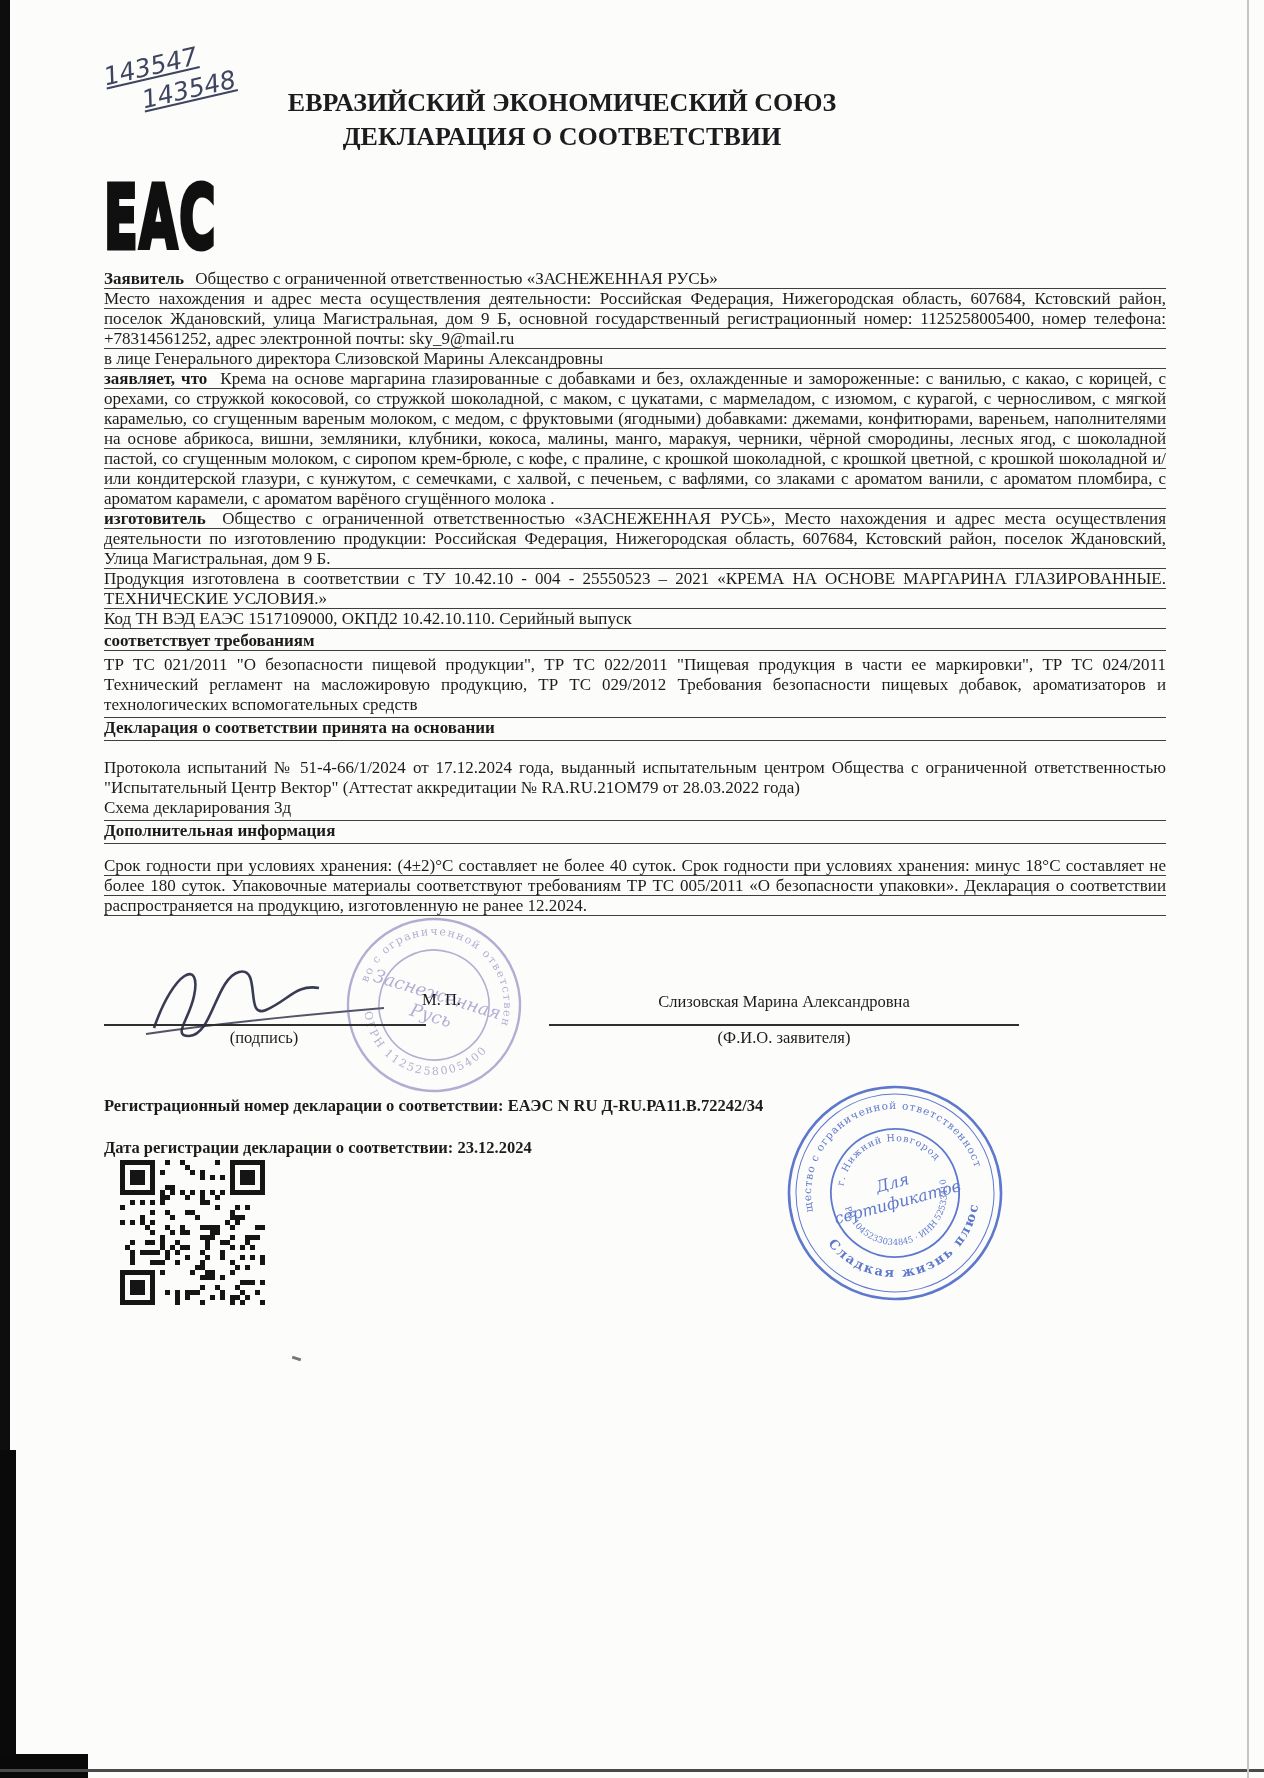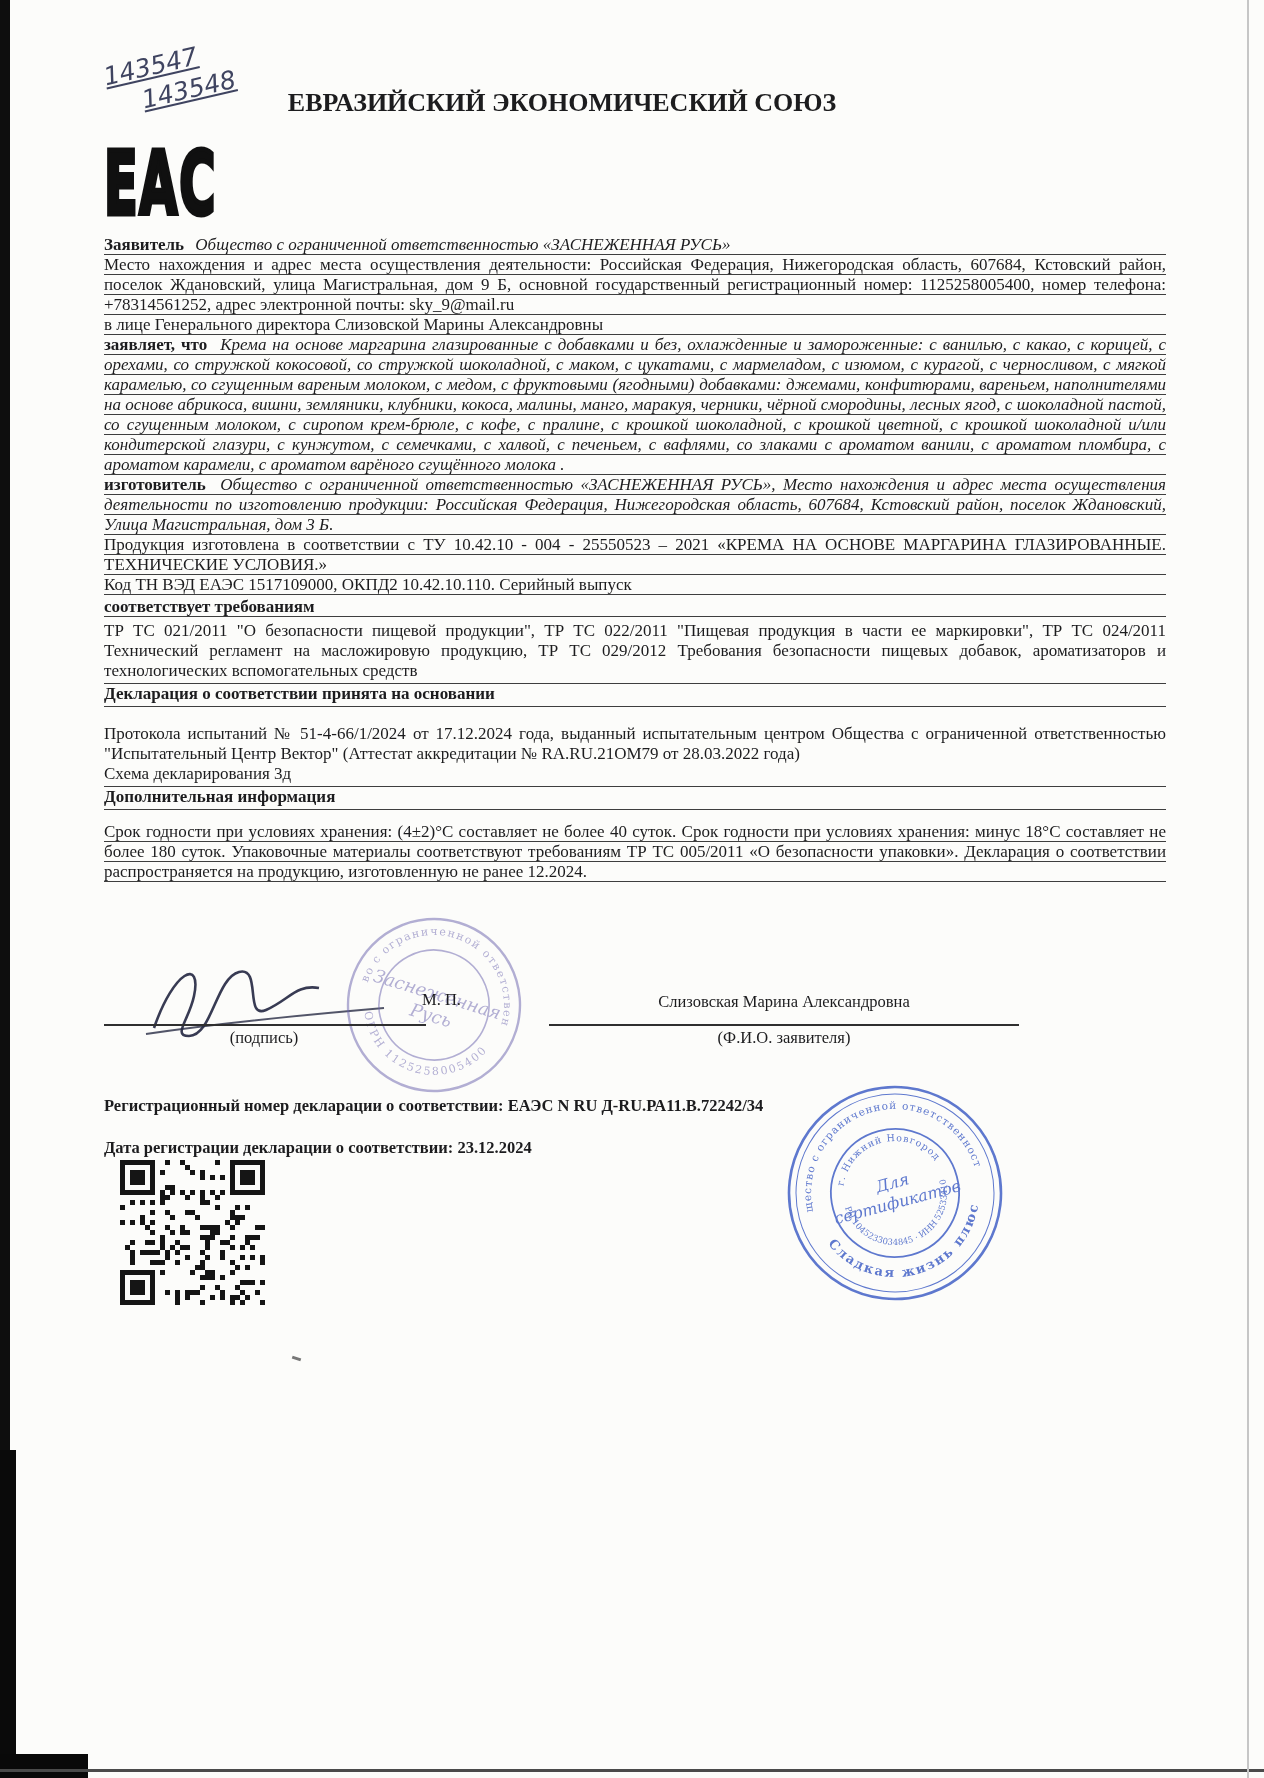--- a/index.html
+++ b/index.html
@@ -16,21 +16,21 @@
   .handwriting{position:absolute;left:106px;top:48px;transform:rotate(-13deg);
         font-family:"DejaVu Sans",sans-serif;font-style:italic;color:#3f4460;font-size:25px;}
   .handwriting .hw{display:block;text-decoration:underline;}
   .handwriting .hw2{margin:2px 0 0 32px;}
   
   .flow{position:absolute;left:104px;top:86px;width:1062px;font-size:17px;line-height:20px;}
   .title{width:800px;margin-left:58px;text-align:center;font-weight:bold;font-size:26px;line-height:34px;}
   .eac{margin-top:14px;width:110px;height:92px;}
   p{margin:0;text-align:justify;}
   .b{font-weight:bold;}
-  .b + span{margin-left:7px;font-style:italic;}
+  .b + span{margin-left:7px;}
   .u1{background-image:repeating-linear-gradient(to bottom,transparent 0,transparent 19px,#3e3e3e 19px,#3e3e3e 20px);}
   .sep{border-bottom:1.6px solid #3e3e3e;padding-bottom:2px;}
   .mt2{margin-top:2px;} .mt4{margin-top:4px;} .mt6{margin-top:12px;} .mt8{margin-top:17px;}
   .h{font-weight:bold;text-align:left;}
   
   .sig{position:absolute;left:104px;top:962px;width:1062px;height:130px;font-size:16.5px;}
   .sig .line-left{position:absolute;left:0;top:62px;width:322px;border-top:2px solid #2f2f2f;}
   .sig .cap-podpis{position:absolute;left:60px;top:66px;width:200px;text-align:center;}
   .sig .mp{position:absolute;left:318px;top:28px;}
   .sig .fio{position:absolute;left:450px;top:30px;width:460px;text-align:center;}
@@ -59,20 +59,21 @@
 
   <div class="handwriting">
     <span class="hw">143547</span>
     <span class="hw hw2">143548</span>
   </div>
 
   <div class="flow">
 
     <div class="title">
       <div>ЕВРАЗИЙСКИЙ ЭКОНОМИЧЕСКИЙ СОЮЗ</div>
+      <div>ДЕКЛАРАЦИЯ О СООТВЕТСТВИИ</div>
     </div>
 
     <svg class="eac" viewBox="0 0 110 92">
       <g transform="scale(0.56,1)">
         <text x="0" y="80" font-family="DejaVu Sans" font-weight="bold" font-size="88" fill="#101010" stroke="#101010" stroke-width="5" letter-spacing="3">ЕАС</text>
       </g>
     </svg>
 
     <p class="u1 mt4">
       <span class="b">Заявитель</span>
@@ -83,21 +84,21 @@
 
     <p class="u1">в лице Генерального директора Слизовской Марины Александровны</p>
 
     <p class="u1">
       <span class="b">заявляет, что</span>
       <span>Крема на основе маргарина глазированные с добавками и без, охлажденные и замороженные: с ванилью, с какао, с корицей, с орехами, со стружкой кокосовой, со стружкой шоколадной, с маком, с цукатами, с мармеладом, с изюмом, с курагой, с черносливом, с мягкой карамелью, со сгущенным вареным молоком, с медом, с фруктовыми (ягодными) добавками: джемами, конфитюрами, вареньем, наполнителями на основе абрикоса, вишни, земляники, клубники, кокоса, малины, манго, маракуя, черники, чёрной смородины, лесных ягод, с шоколадной пастой, со сгущенным молоком, с сиропом крем-брюле, с кофе, с пралине, с крошкой шоколадной, с крошкой цветной, с крошкой шоколадной и/или кондитерской глазури, с кунжутом, с семечками, с халвой, с печеньем, с вафлями, со злаками с ароматом ванили, с ароматом пломбира, с ароматом карамели, с ароматом варёного сгущённого молока .</span>
     </p>
 
     <p class="u1">
       <span class="b">изготовитель</span>
-      <span>Общество с ограниченной ответственностью «ЗАСНЕЖЕННАЯ РУСЬ», Место нахождения и адрес места осуществления деятельности по изготовлению продукции: Российская Федерация, Нижегородская область, 607684, Кстовский район, поселок Ждановский, Улица Магистральная, дом 3 Б.</span>
+      <span>Общество с ограниченной ответственностью «ЗАСНЕЖЕННАЯ РУСЬ», Место нахождения и адрес места осуществления деятельности по изготовлению продукции: Российская Федерация, Нижегородская область, 607684, Кстовский район, поселок Ждановский, Улица Магистральная, дом 9 Б.</span>
     </p>
 
     <p class="u1">Продукция изготовлена в соответствии с ТУ 10.42.10 - 004 - 25550523 – 2021 «КРЕМА НА ОСНОВЕ МАРГАРИНА ГЛАЗИРОВАННЫЕ. ТЕХНИЧЕСКИЕ УСЛОВИЯ.»</p>
 
     <p class="u1">Код ТН ВЭД ЕАЭС 1517109000, ОКПД2 10.42.10.110. Серийный выпуск</p>
 
     <p class="h u1 mt2">соответствует требованиям</p>
 
     <p class="sep mt4">ТР ТС 021/2011 "О безопасности пищевой продукции", ТР ТС 022/2011 "Пищевая продукция в части ее маркировки", ТР ТС 024/2011 Технический регламент на масложировую продукцию, ТР ТС 029/2012 Требования безопасности пищевых добавок, ароматизаторов и технологических вспомогательных средств</p>
 

